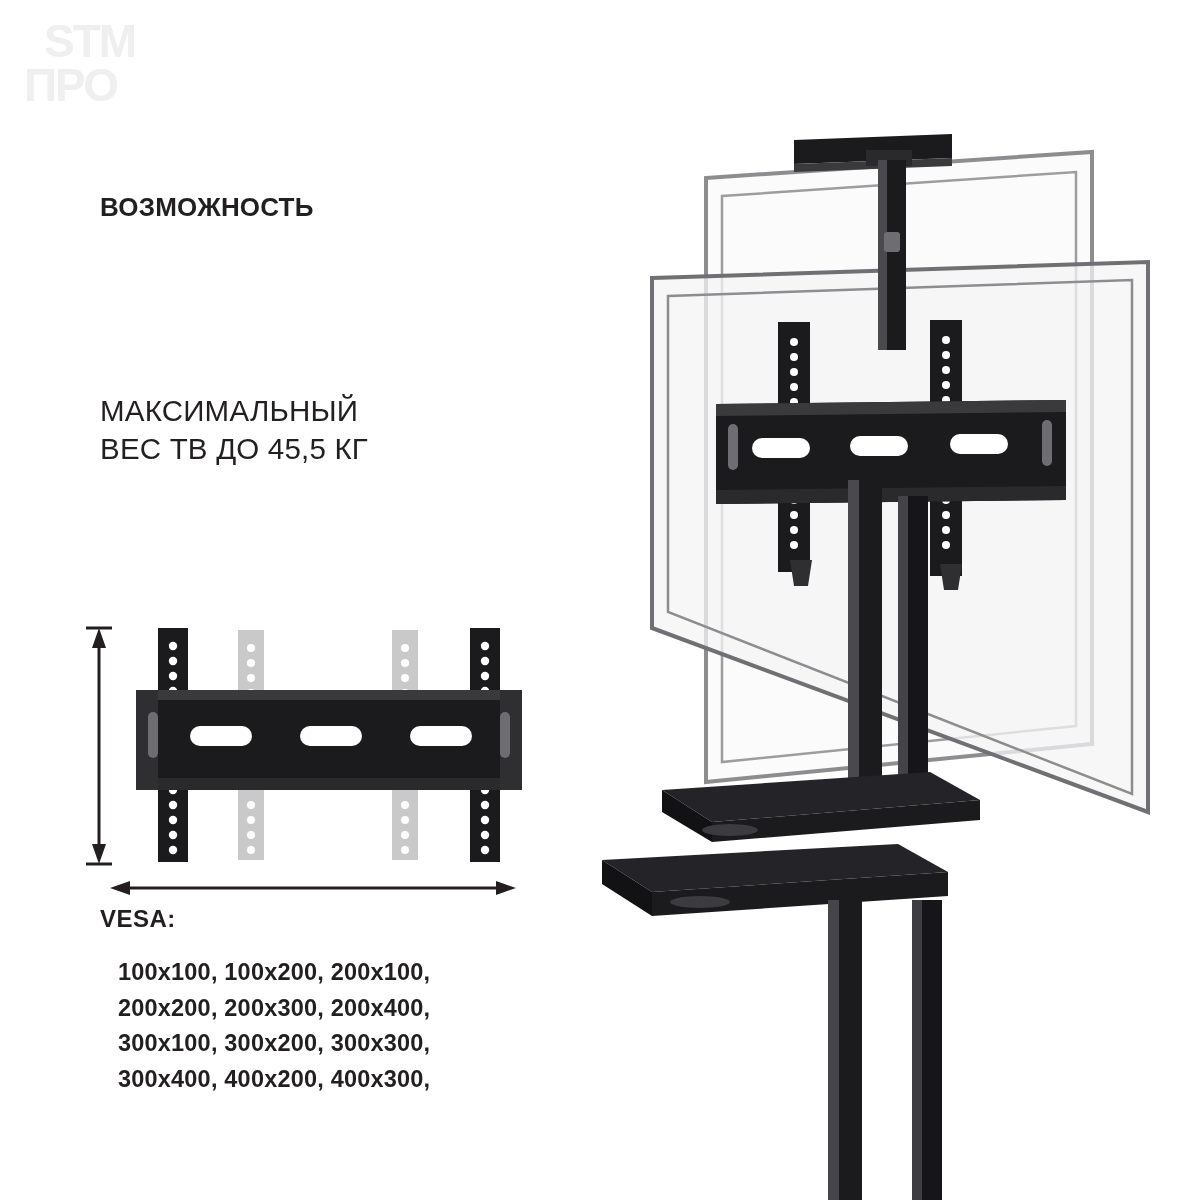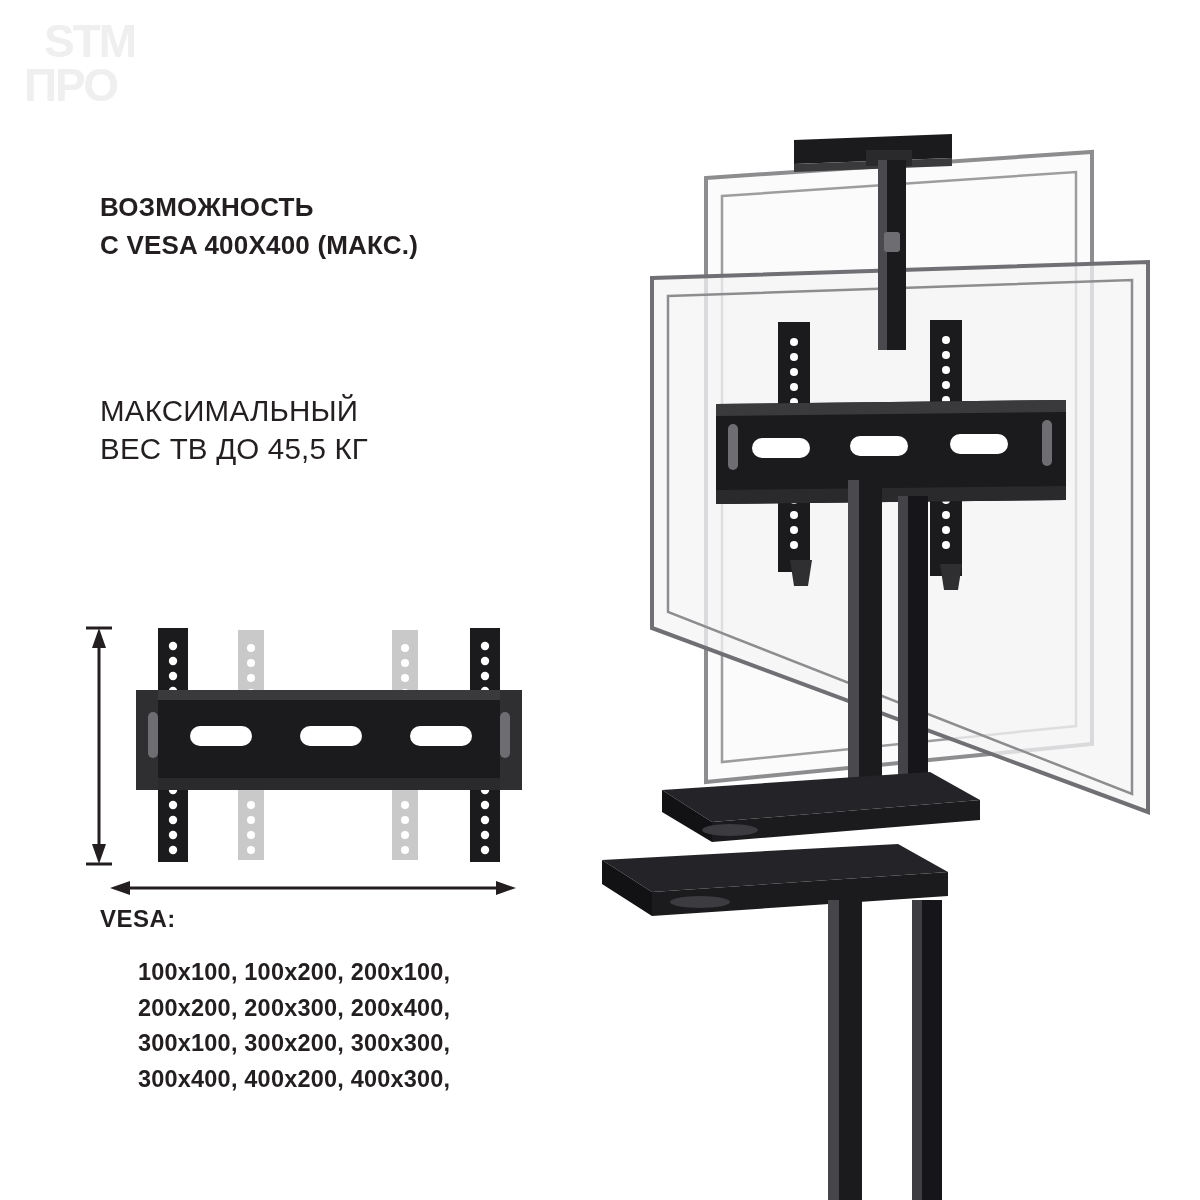--- a/index.html
+++ b/index.html
@@ -74,42 +74,41 @@
   .vesa-list {
     position: absolute;
     left: 118px;
     top: 955px;
     width: 520px;
     font-size: 23.5px;
     line-height: 35.5px;
     font-weight: bold;
     letter-spacing: 0.2px;
   }
-  .vesa-list div { white-space: nowrap; margin-left: 20px; }
+  .vesa-list div { white-space: nowrap; }
 
   
   .canvas {
     position: absolute;
     left: 0;
     top: 0;
     width: 1200px;
     height: 1200px;
   }
 </style>
 </head>
 <body>
 
 <div class="watermark">
   <span class="wm1">STM</span>
   <span class="wm2">ПРО</span>
 </div>
 
 <div class="headline">
   <div>ВОЗМОЖНОСТЬ</div>
-  <div>С VESA 400X400 (МАКС.)</div>
 </div>
 
 <div class="subhead">
   <div>МАКСИМАЛЬНЫЙ</div>
   <div>ВЕС ТВ до 45,5 КГ</div>
 </div>
 
 <div class="vesa-title">VESA:</div>
 
 <div class="vesa-list">

